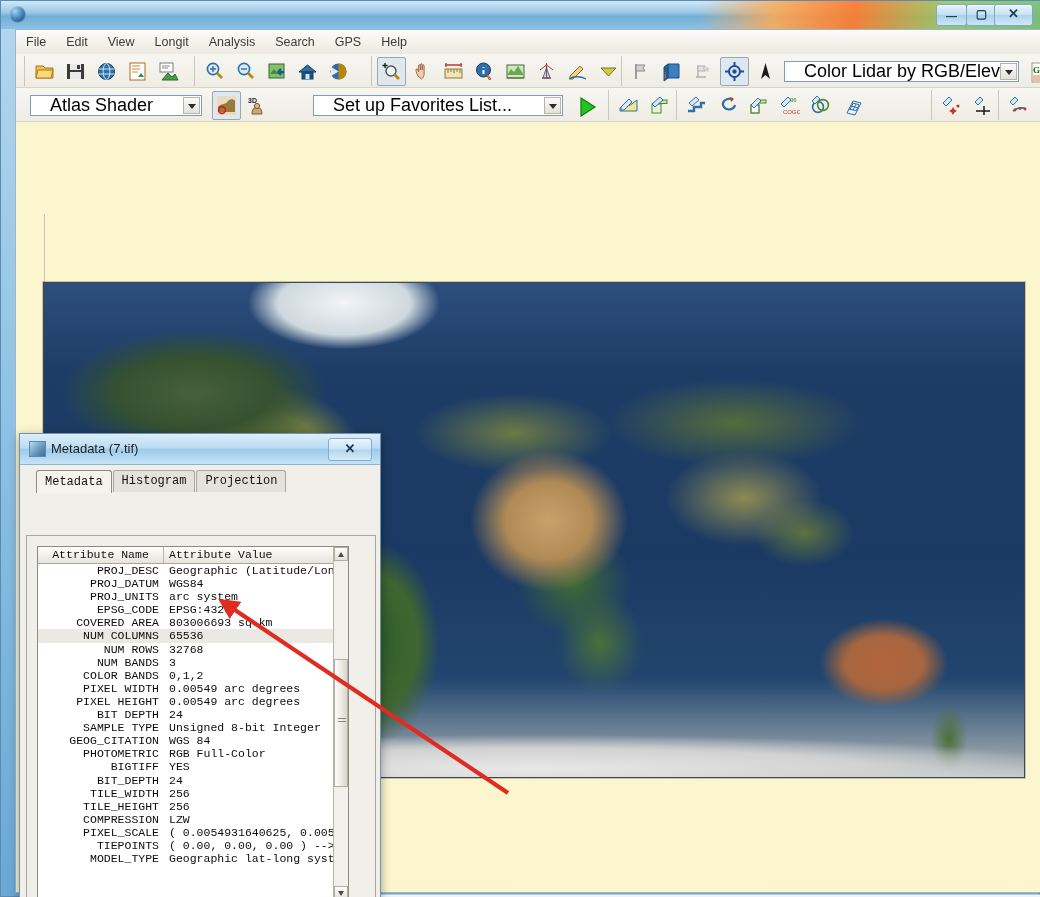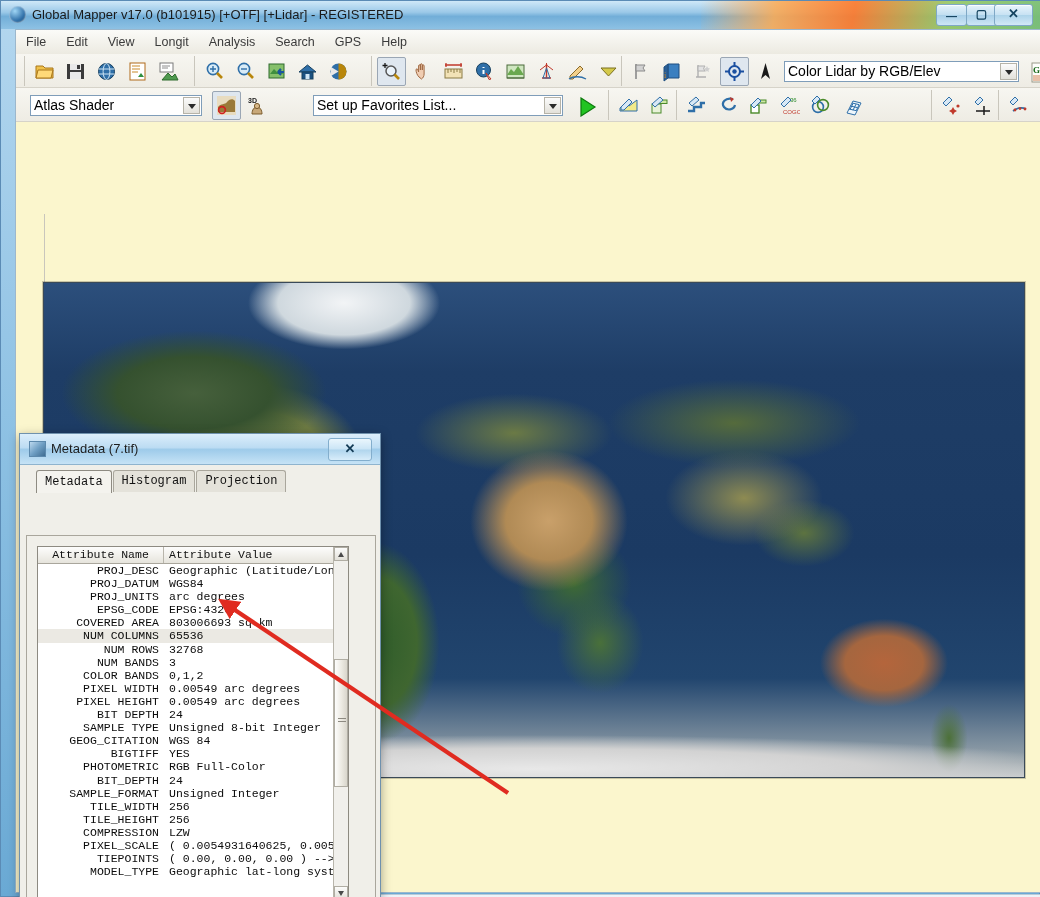--- a/index.html
+++ b/index.html
@@ -70,21 +70,21 @@
   .tbtn{
     float:left;width:27px;height:27px;margin:1px 1px;
     border:1px solid transparent;border-radius:2px;position:relative;cursor:default;
     background:transparent;
   }
   .tbtn.sunk{border:1px solid #9aa6b4;background:#dfe7ef;}
   .tbtn svg{position:absolute;left:3px;top:3px;}
   
   .combo{
     position:absolute;border:1px solid #7f9db9;background:#fff;box-sizing:border-box;
-    font-size:14px;color:#000;line-height:19px;padding-left:3px;height:21px;
+    font-size:18px;color:#000;line-height:19px;padding-left:19px;height:21px;
   }
   .combo .arrowbox{
     position:absolute;right:1px;top:1px;width:17px;height:17px;
     background:linear-gradient(180deg,#fbfbfb 0%,#e3e1da 100%);
     border:1px solid #b6b3a8;box-sizing:border-box;
   }
   .combo .arrowbox:after{
     content:"";position:absolute;left:4px;top:6px;
     border-left:4px solid transparent;border-right:4px solid transparent;border-top:5px solid #2a2a2a;
   }
@@ -242,21 +242,20 @@
   #annot-arrow{position:absolute;left:0;top:0;width:1040px;height:897px;pointer-events:none;}
 </style>
 </head>
 <body>
 
 <div id="app-window">
 
   <div id="titlebar">
     <div class="wash"></div>
     <div id="app-icon"></div>
-    <div id="title-text">Global Mapper v17.0 (b101915) [+OTF] [+Lidar] - REGISTERED</div>
     <div class="winbtn" id="btn-min">
       <span class="glyph" style="font-size:11px;line-height:22px;">—</span>
     </div>
     <div class="winbtn" id="btn-max">
       <span class="glyph" style="font-size:12px;">▢</span>
     </div>
     <div class="winbtn" id="btn-close">
       <span class="glyph" style="font-size:13px;">✕</span>
     </div>
   </div>
@@ -643,36 +642,35 @@
       <div id="tabpanel">
 
         <div id="grid-wrap">
           <div id="grid-head">
             <div class="hcell c1">Attribute Name</div>
             <div class="hcell c2">Attribute Value</div>
           </div>
           <div id="grid-rows">
               <div class="grow"><span class="gname">PROJ_DESC</span><span class="gval">Geographic (Latitude/Longit</span></div>
               <div class="grow"><span class="gname">PROJ_DATUM</span><span class="gval">WGS84</span></div>
-              <div class="grow"><span class="gname">PROJ_UNITS</span><span class="gval">arc degrees</span></div>
+              <div class="grow"><span class="gname">PROJ_UNITS</span><span class="gval">arc system</span></div>
               <div class="grow"><span class="gname">EPSG_CODE</span><span class="gval">EPSG:4326</span></div>
               <div class="grow"><span class="gname">COVERED AREA</span><span class="gval">803006693 sq km</span></div>
               <div class="grow sel"><span class="gname">NUM COLUMNS</span><span class="gval">65536</span></div>
               <div class="grow"><span class="gname">NUM ROWS</span><span class="gval">32768</span></div>
               <div class="grow"><span class="gname">NUM BANDS</span><span class="gval">3</span></div>
               <div class="grow"><span class="gname">COLOR BANDS</span><span class="gval">0,1,2</span></div>
               <div class="grow"><span class="gname">PIXEL WIDTH</span><span class="gval">0.00549 arc degrees</span></div>
               <div class="grow"><span class="gname">PIXEL HEIGHT</span><span class="gval">0.00549 arc degrees</span></div>
               <div class="grow"><span class="gname">BIT DEPTH</span><span class="gval">24</span></div>
               <div class="grow"><span class="gname">SAMPLE TYPE</span><span class="gval">Unsigned 8-bit Integer</span></div>
               <div class="grow"><span class="gname">GEOG_CITATION</span><span class="gval">WGS 84</span></div>
+              <div class="grow"><span class="gname">PHOTOMETRIC</span><span class="gval">RGB Full-Color</span></div>
               <div class="grow"><span class="gname">BIGTIFF</span><span class="gval">YES</span></div>
-              <div class="grow"><span class="gname">PHOTOMETRIC</span><span class="gval">RGB Full-Color</span></div>
               <div class="grow"><span class="gname">BIT_DEPTH</span><span class="gval">24</span></div>
-              <div class="grow"><span class="gname">SAMPLE_FORMAT</span><span class="gval">Unsigned Integer</span></div>
               <div class="grow"><span class="gname">TILE_WIDTH</span><span class="gval">256</span></div>
               <div class="grow"><span class="gname">TILE_HEIGHT</span><span class="gval">256</span></div>
               <div class="grow"><span class="gname">COMPRESSION</span><span class="gval">LZW</span></div>
               <div class="grow"><span class="gname">PIXEL_SCALE</span><span class="gval">( 0.0054931640625, 0.005493</span></div>
               <div class="grow"><span class="gname">TIEPOINTS</span><span class="gval">( 0.00, 0.00, 0.00 ) --&gt; (</span></div>
               <div class="grow"><span class="gname">MODEL_TYPE</span><span class="gval">Geographic lat-long system</span></div>
             </div>
           <div id="vscroll">
             <div class="sbtn up">
                 <span class="tri"></span>

